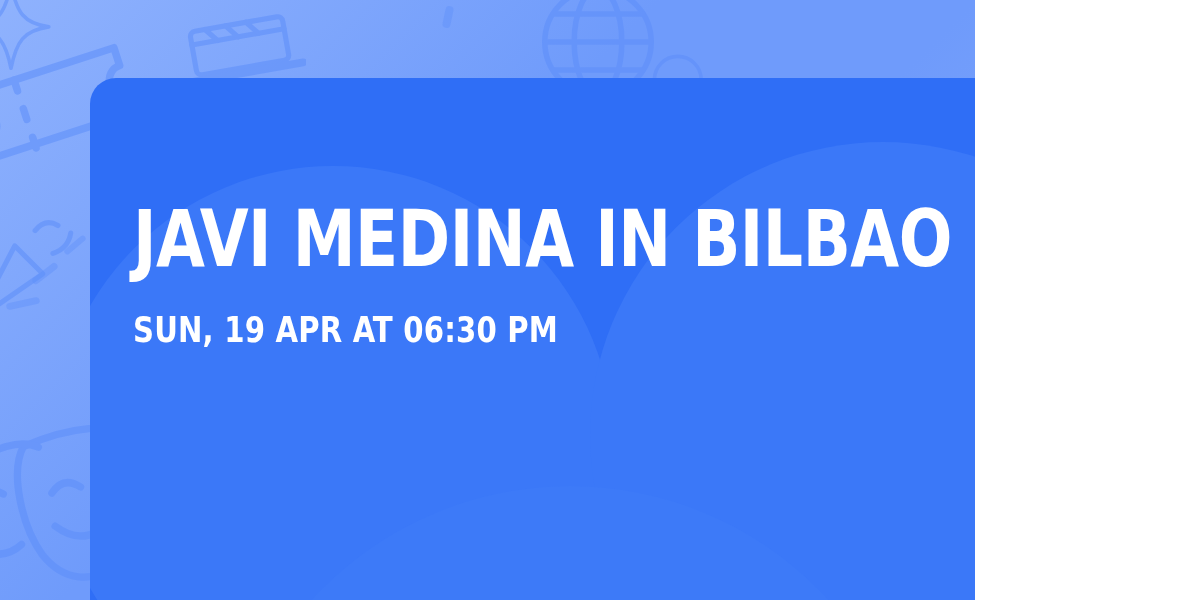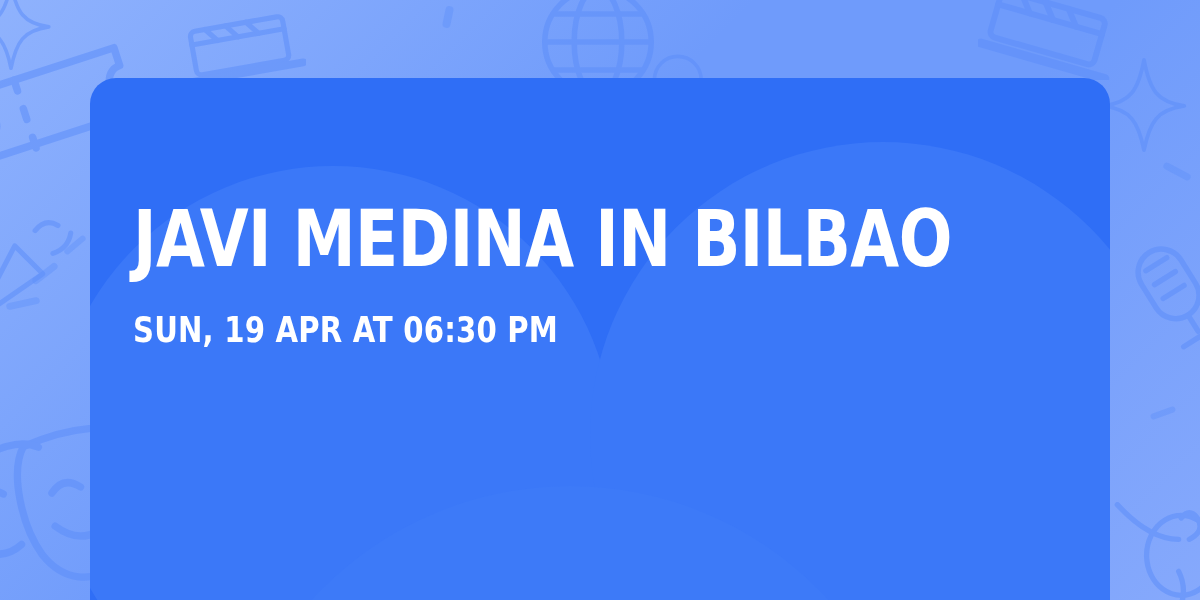--- a/index.html
+++ b/index.html
@@ -6,21 +6,21 @@
 
   html, body {
     width:1200px; height:600px;
     overflow:hidden;
     font-family:"Liberation Sans", sans-serif;
   }
 
   
   #page {
     position:relative;
-    width:1200px; height:600px;
+    width:975px; height:600px;
     background:linear-gradient(135deg,#8fb2fd 0%, #6f9bfb 42%, #6f9bfb 62%, #86a9fc 100%);
     overflow:hidden;
   }
 
   
   #bg-pattern {
     position:absolute; inset:0;
     pointer-events:none;
   }
   #bg-pattern svg {

